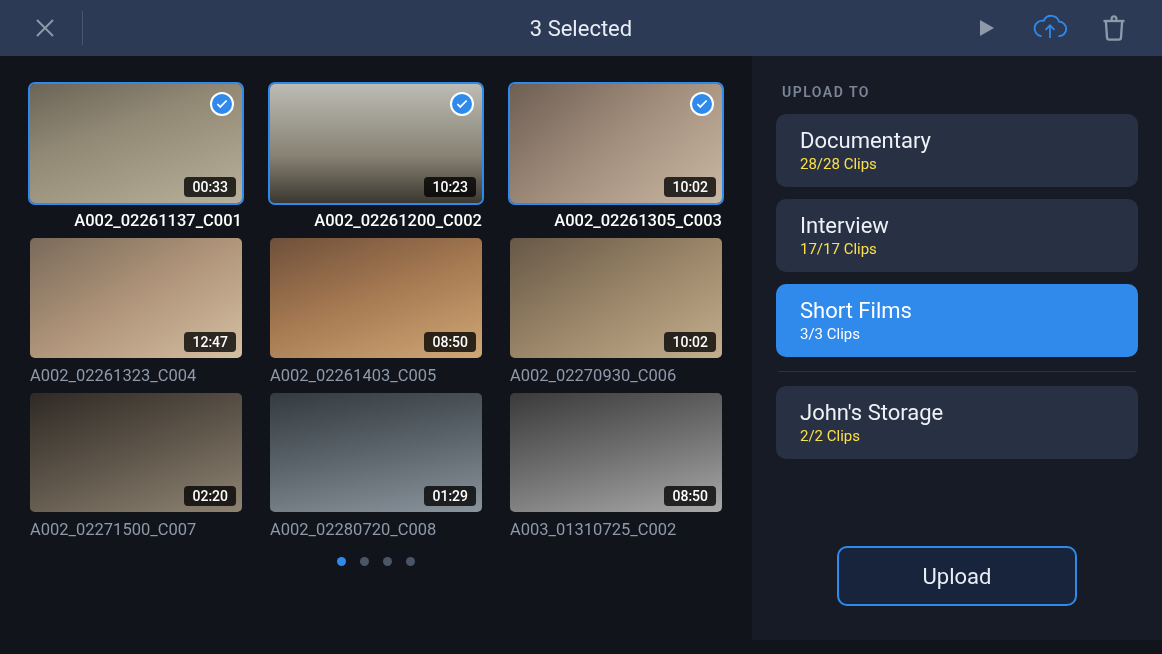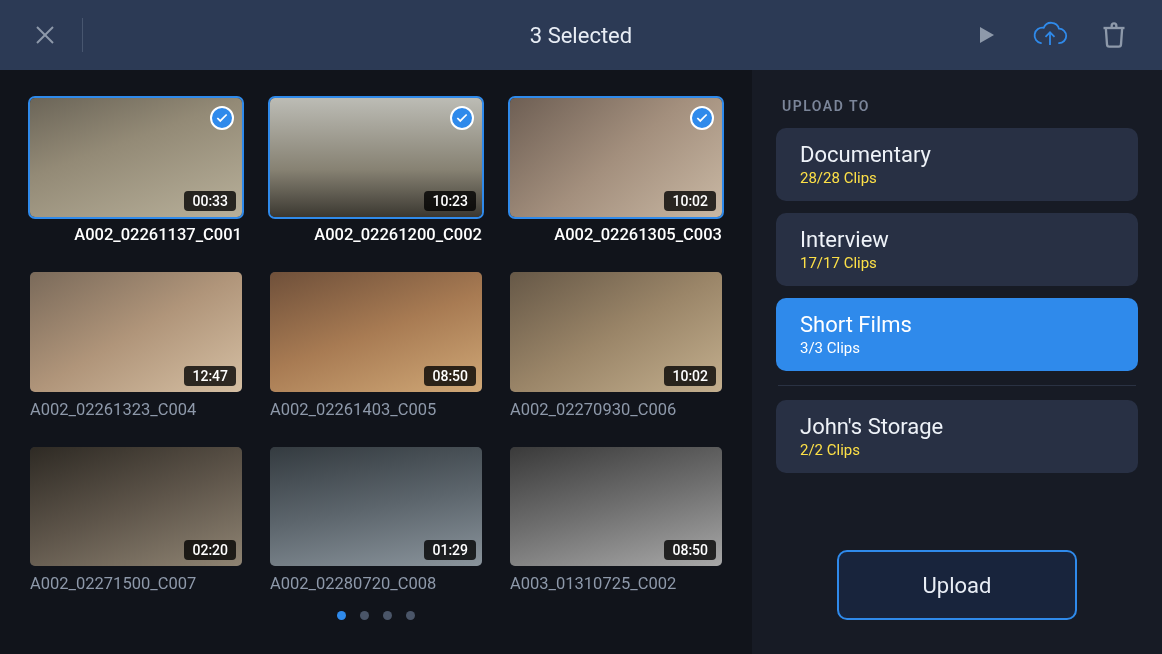--- a/index.html
+++ b/index.html
@@ -5,21 +5,21 @@
   * { box-sizing: border-box; margin: 0; padding: 0; }
   html, body { width: 1162px; height: 654px; overflow: hidden; }
   body {
     background: #11141b;
     font-family: -apple-system, BlinkMacSystemFont, "Segoe UI", Roboto, Helvetica, Arial, sans-serif;
     color: #e6e8ec;
   }
 
   
   .topbar {
-    height: 70px;
+    height: 56px;
     background: #2c3a55;
     display: flex;
     align-items: center;
     padding: 0 30px;
     position: relative;
   }
   .close-btn {
     width: 30px; height: 30px;
     color: #8e99aa;
     cursor: pointer;
@@ -58,21 +58,21 @@
     background: #171b25;
     padding: 28px 24px 24px 24px;
     display: flex;
     flex-direction: column;
   }
 
   
   .grid {
     display: grid;
     grid-template-columns: repeat(3, 1fr);
-    gap: 28px 28px;
+    gap: 8px 28px;
   }
   .clip {
     cursor: pointer;
   }
   .thumb {
     position: relative;
     width: 100%;
     aspect-ratio: 16/9;
     border-radius: 5px;
     overflow: hidden;
@@ -142,21 +142,21 @@
   .dest-sub { font-size: 15px; color: #fde047; margin-top: 2px; }
   .dest.active .dest-title { color: #fff; }
   .dest.active .dest-sub { color: #ffffff; }
   .hr {
     height: 1px; background: #2a3243; margin: 14px 2px;
   }
   .upload-btn {
     margin-top: auto;
     align-self: center;
     width: 240px;
-    height: 70px;
+    height: 60px;
     border-radius: 10px;
     border: 2px solid #2f8aeb;
     background: #18243c;
     color: #e8edf5;
     font-size: 22px;
     display:flex; align-items:center; justify-content:center;
     cursor: pointer;
     margin-bottom: 10px;
   }
 

